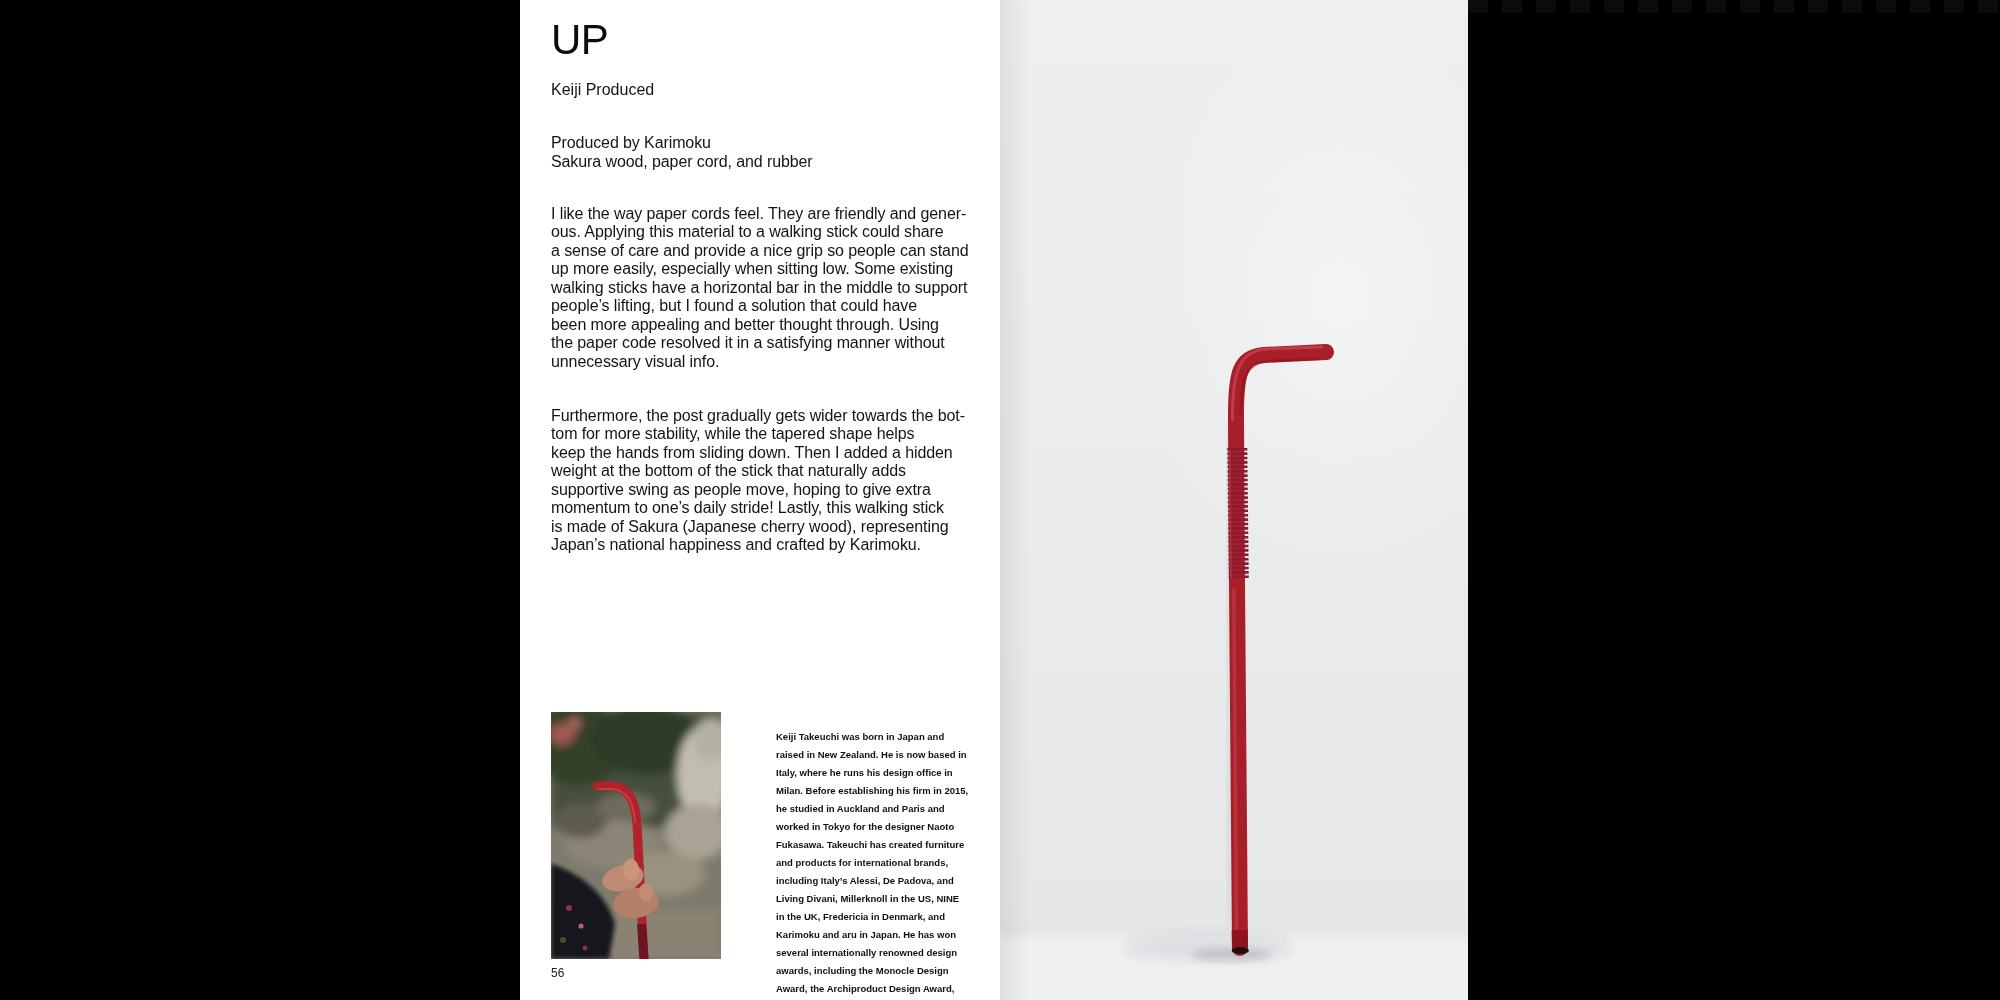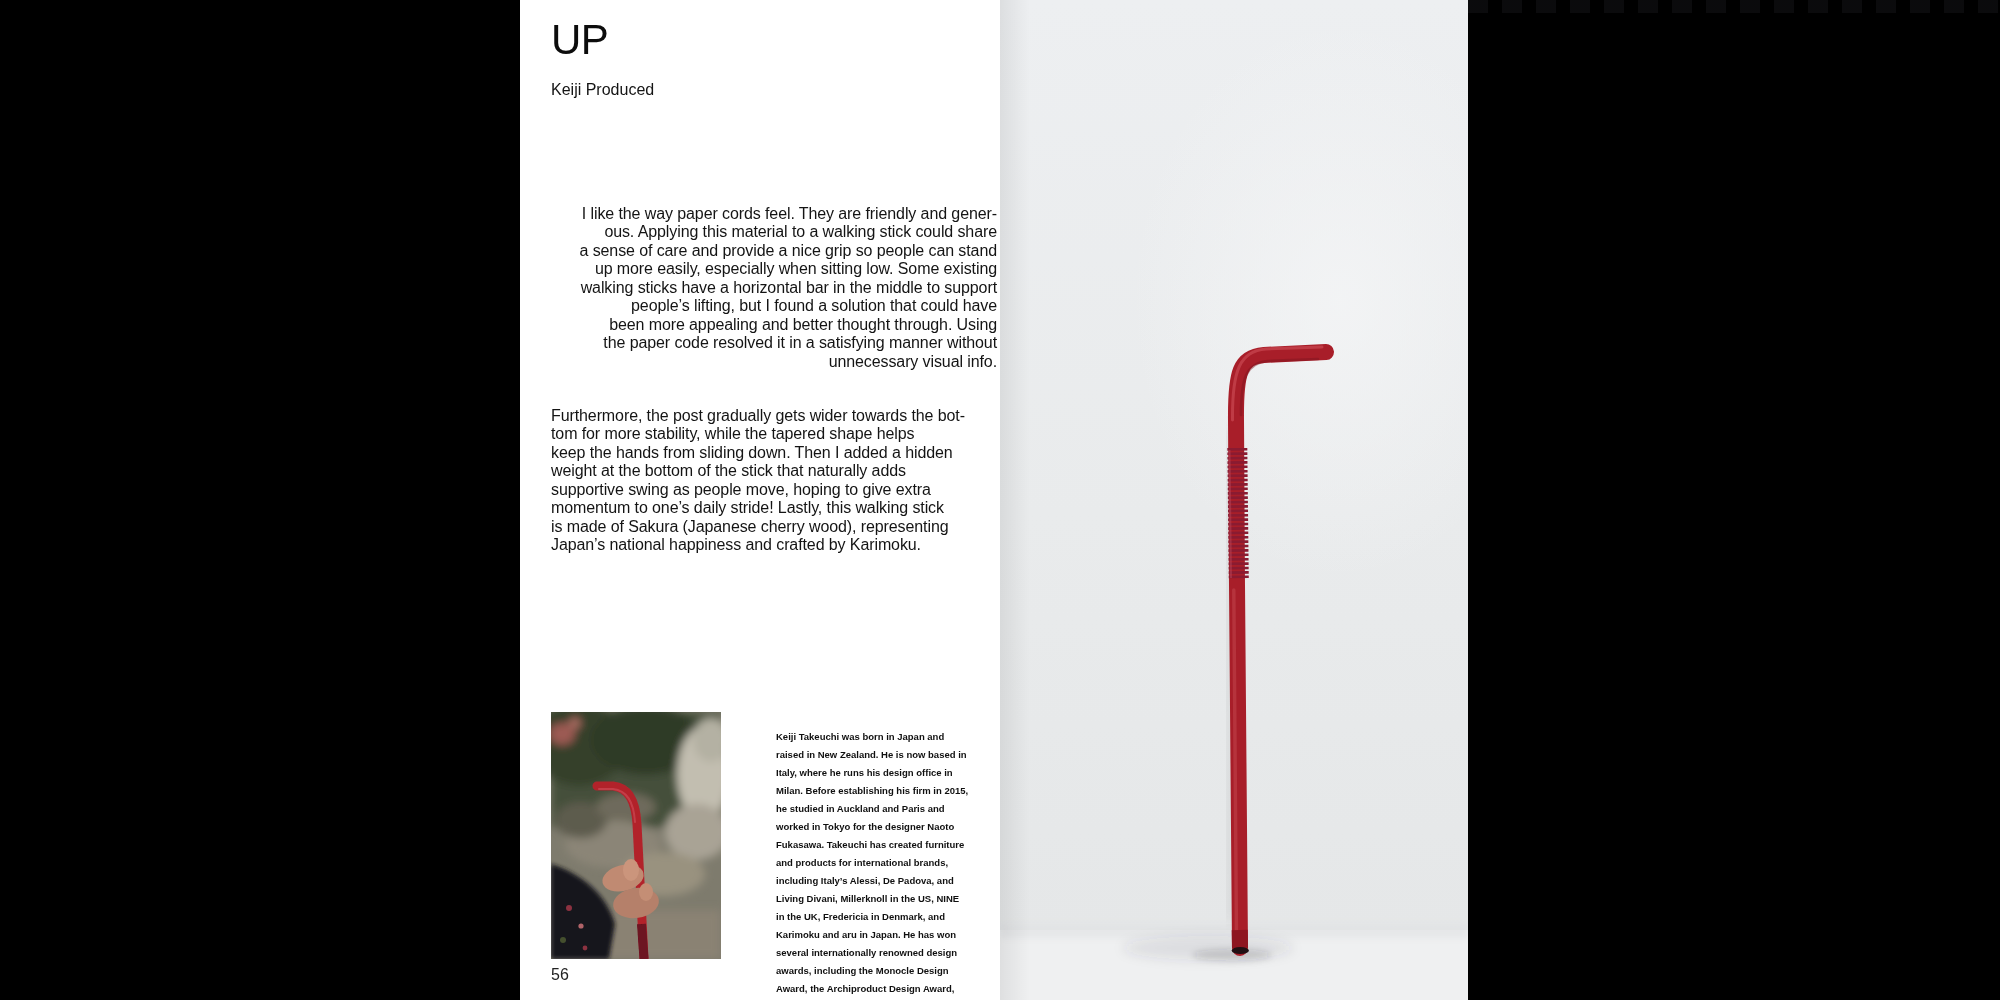--- a/index.html
+++ b/index.html
@@ -24,52 +24,54 @@
     position:absolute;left:31px;top:80px;font-size:16px;line-height:19px;color:#141414;
   }
   .credits{
     position:absolute;left:31px;top:134px;width:430px;
     font-size:16px;line-height:18.5px;white-space:pre-line;color:#141414;letter-spacing:-.1px;
   }
   .essay{
     position:absolute;left:31px;width:446px;
     font-size:16px;line-height:18.45px;white-space:pre-line;color:#141414;letter-spacing:-.1px;
   }
-  .essay.p1{top:189px;text-align:right;}
+  .essay.p1{top:189px;}
   .essay.p2{top:373px;margin-top:34px;}
   .detail-photo{
     position:absolute;left:31px;top:712px;width:170px;height:247px;overflow:hidden;
   }
   .detail-photo svg{display:block;width:100%;height:100%;}
   .bio{
     position:absolute;left:256px;top:710px;width:215px;
     font-size:9.5px;line-height:18px;font-weight:bold;white-space:pre-line;
     color:#101010;letter-spacing:0;
   }
   .bio .it{font-style:italic;}
   .page-number{
-    position:absolute;left:31px;top:966px;font-size:16px;color:#222;
+    position:absolute;left:31px;top:966px;font-size:12px;color:#222;
   }
   
   .product-photo{
     position:absolute;left:1000px;top:0;width:468px;height:1000px;overflow:hidden;
     box-shadow:inset 14px 0 22px -14px rgba(0,0,0,.18);
   }
   .product-photo svg{display:block;width:100%;height:100%;}
 </style>
 </head>
 <body>
 
 <div class="stage">
 
   <div class="film-edge"></div>
 
   <div class="page">
     <h1 class="page-title">UP</h1>
     <div class="author">Keiji Produced</div>
+    <div class="credits">Produced by Karimoku
+Sakura wood, paper cord, and rubber</div>
     <p class="essay p1">I like the way paper cords feel. They are friendly and gener-
 ous. Applying this material to a walking stick could share
 a sense of care and provide a nice grip so people can stand
 up more easily, especially when sitting low. Some existing
 walking sticks have a horizontal bar in the middle to support
 people’s lifting, but I found a solution that could have
 been more appealing and better thought through. Using
 the paper code resolved it in a satisfying manner without
 unnecessary visual info.</p>
     <p class="essay p2">Furthermore, the post gradually gets wider towards the bot-

